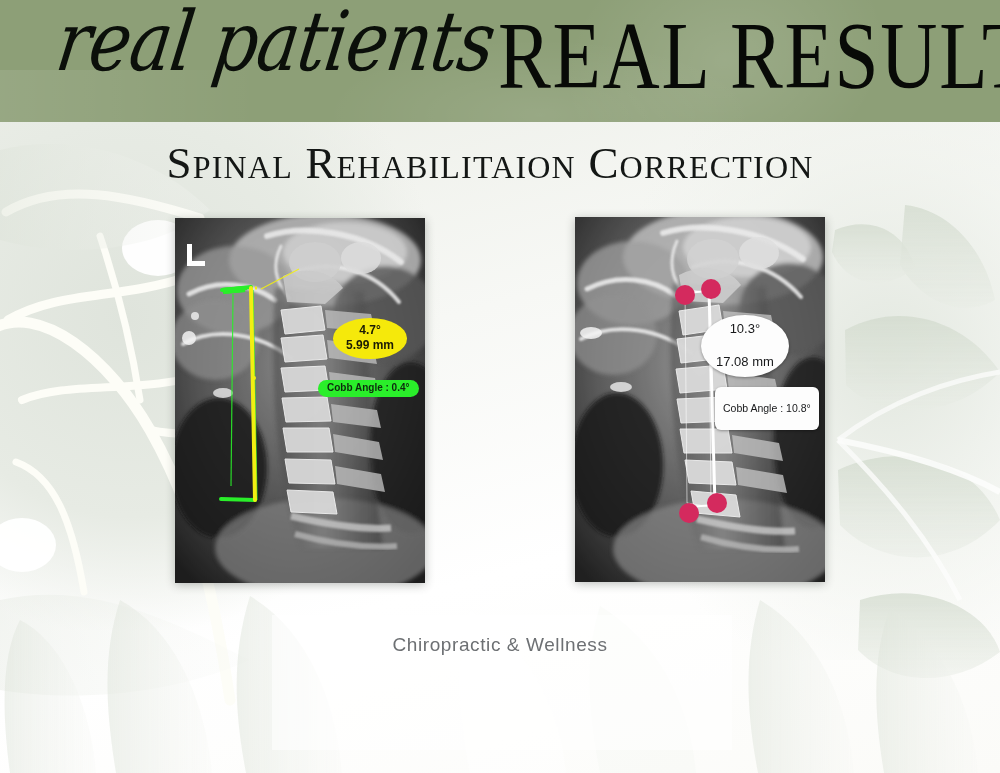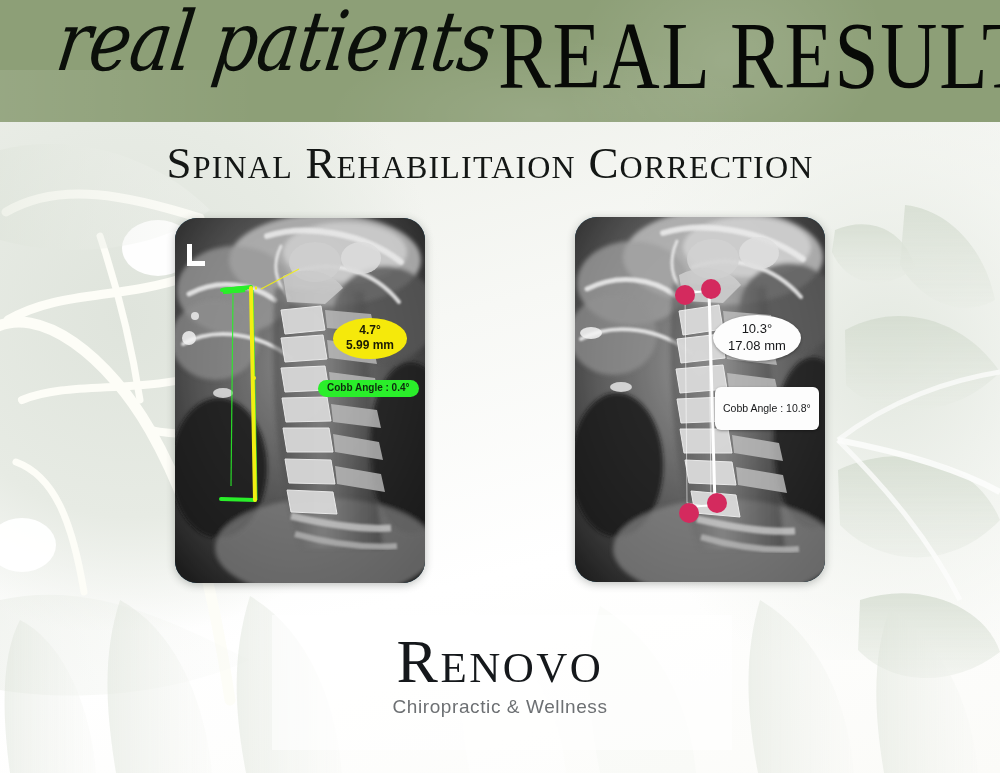--- a/index.html
+++ b/index.html
@@ -79,21 +79,20 @@
     z-index:4;
   }
 
   
   .xray{
     position:absolute;
     background:#0c4a6e;
     box-shadow:0 2px 9px rgba(40,45,40,0.30);
     overflow:hidden;
     z-index:5;
-    border-radius:22px;
   }
   #xray-left{left:175px;top:218px;width:250px;height:365px;}
   #xray-right{left:575px;top:217px;width:250px;height:365px;}
   .xr-svg{position:absolute;left:0;top:0;width:100%;height:100%;}
 
   .badge{
     position:absolute;
     display:flex;flex-direction:column;align-items:center;justify-content:center;
     text-align:center;
     font-family:"Liberation Sans", sans-serif;
@@ -418,29 +417,28 @@
         <path d="M134 74 L 140 288" stroke="#ffffff" stroke-width="3" stroke-linecap="round"></path>
         <path d="M110 76 L 134 74" stroke="#ffffff" stroke-width="2.2"></path>
         <path d="M112 290 L 140 288" stroke="#ffffff" stroke-width="2.2"></path>
         <circle cx="110" cy="78" r="10" fill="#d42a5e"></circle>
         <circle cx="136" cy="72" r="10" fill="#d42a5e"></circle>
         <circle cx="114" cy="296" r="10" fill="#d42a5e"></circle>
         <circle cx="142" cy="286" r="10" fill="#d42a5e"></circle>
       </g>
     </svg>
 
-    <div class="badge badge-white-oval" style="left:138px;top:98px;">
+    <div class="badge badge-white-oval" style="left:126px;top:98px;gap:16px;">
       <span class="ln">10.3°</span>
       <span class="ln">17.08 mm</span>
     </div>
 
     <div class="badge badge-white-pill" style="left:140px;top:170px;">
       <span class="ln">Cobb Angle : 10.8°</span>
     </div>
   </div>
 
   <div class="logo-plate"></div>
   <div class="logo-wrap">
-    <div class="logo-name">Renovo</div>
     <div class="logo-sub">Chiropractic &amp; Wellness</div>
   </div>
 
 </div>
 
 </body></html>

